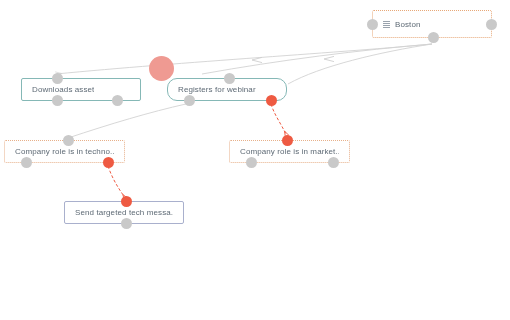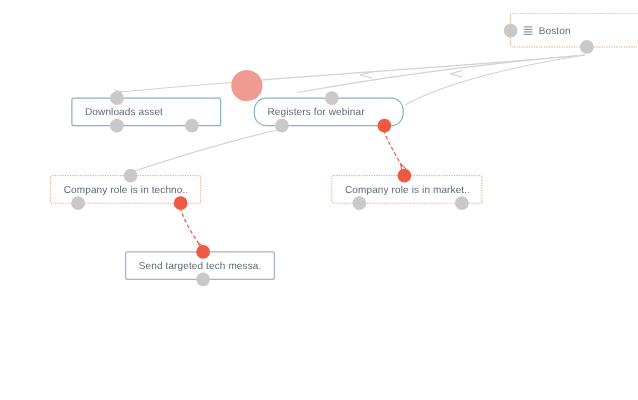--- a/index.html
+++ b/index.html
@@ -12,21 +12,20 @@
     height: 320px;
     overflow: hidden;
     font-family: "Liberation Sans", sans-serif;
     -webkit-font-smoothing: antialiased;
   }
   #canvas {
     position: relative;
     width: 469px;
     height: 320px;
     background: #ffffff;
-    margin-left: 36px;
   }
   #edge-layer {
     position: absolute;
     left: 0; top: 0;
     width: 510px;
     height: 320px;
     pointer-events: none;
   }
   .node {
     position: absolute;

